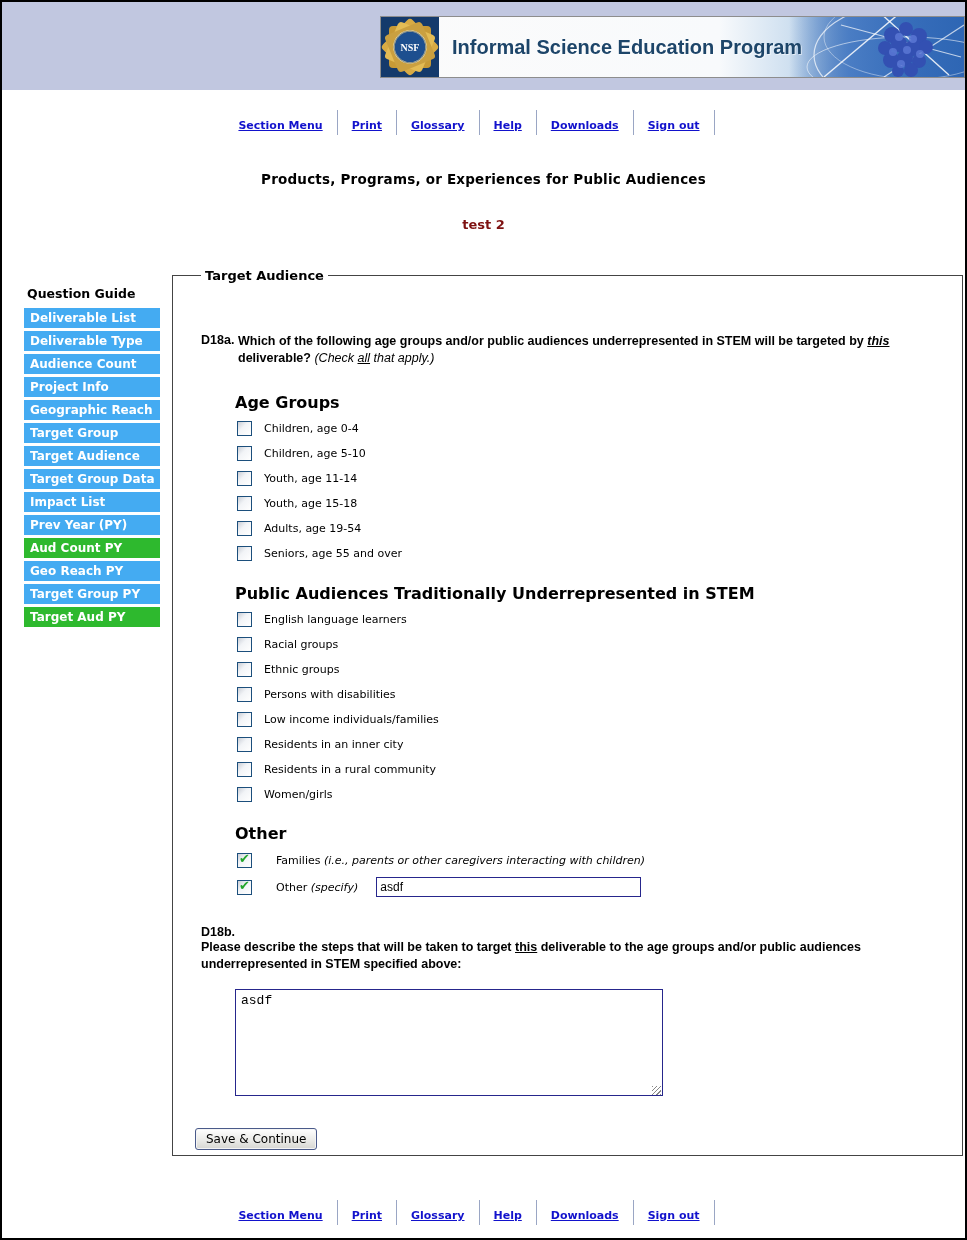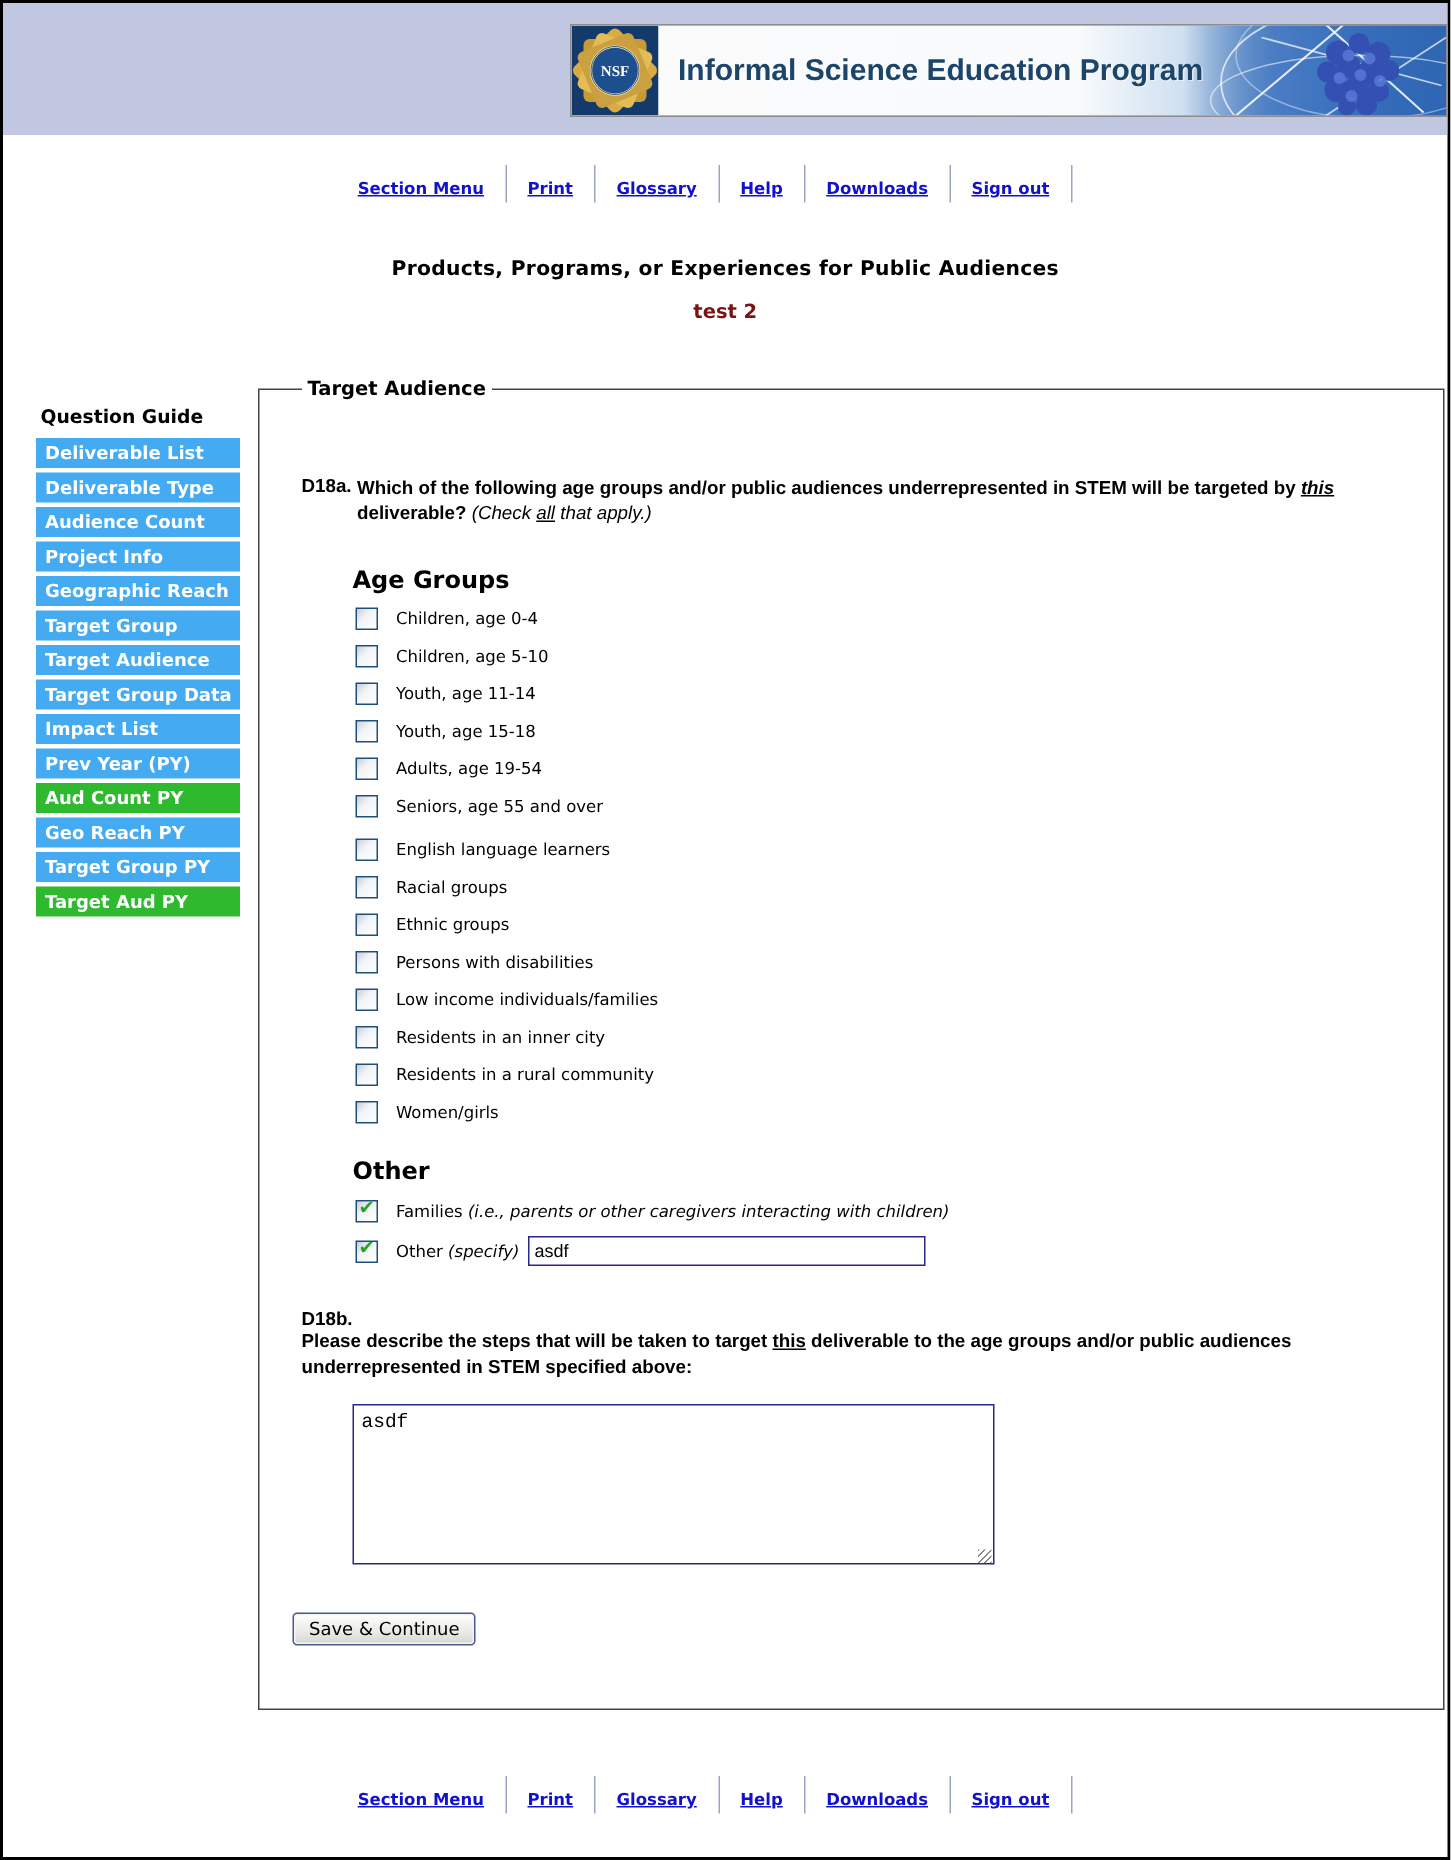--- a/index.html
+++ b/index.html
@@ -49,21 +49,21 @@
     display:inline-block; width:1px; height:25px;
     background:#9aa6c4; margin:0 14px 0 14px;
   }
 
   
   .page-title {
     margin-top:36px; text-align:center;
     font-size:13.5px; font-weight:bold; color:#000; letter-spacing:.2px;
   }
   .page-subtitle {
-    margin-top:14px; text-align:center;
+    margin-top:30px; text-align:center;
     font-size:13px; font-weight:bold; color:#7e1111;
   }
 
   
   .content-row { position:relative; margin-top:36px; }
 
   .sidebar { position:absolute; left:22px; top:18px; width:144px; }
   .sidebar-heading { font-size:12.5px; font-weight:bold; color:#000; margin:0 0 7px 3px; }
   .qg-btn {
     width:136px; height:20px; line-height:20px;
@@ -105,21 +105,21 @@
     border:1px solid #1c4f7c;
     background:linear-gradient(135deg,#c9cdd5 0%,#f2f4f7 40%,#ffffff 100%);
   }
   .cb[data-state="checked"]::after {
     content:"\2714"; position:absolute; left:1px; top:-3px;
     font-size:13px; font-weight:bold; color:#23a52a;
   }
   .cb-label { font-size:11px; color:#000; margin-left:12px; white-space:nowrap; }
   .cb-note { font-style:italic; }
 
-  .other-row { height:27px; }
+  .other-row { height:27px;gap:12px; }
   .other-input {
     width:265px; height:20px; margin-left:6px;
     border:1px solid #26268c; background:#fff;
     font-family:"Liberation Sans", sans-serif; font-size:12px; padding:1px 3px;
   }
 
   .textarea-wrap { position:relative; width:428px; margin:16px 0 0 40px; }
   .main-textarea {
     width:428px; height:107px; resize:none;
     border:1px solid #26268c; background:#fff;
@@ -300,20 +300,21 @@
             <span class="cb-label">Adults, age 19-54</span>
           </div>
 
           <div class="cb-row">
             <span class="cb" data-state="unchecked"></span>
             <span class="cb-label">Seniors, age 55 and over</span>
           </div>
         </div>
 
       
+      <div class="group-heading gh-pa">Public Audiences Traditionally Underrepresented in STEM</div>
       <div class="cb-list">
 
           <div class="cb-row">
             <span class="cb" data-state="unchecked"></span>
             <span class="cb-label">English language learners</span>
           </div>
 
           <div class="cb-row">
             <span class="cb" data-state="unchecked"></span>
             <span class="cb-label">Racial groups</span>

